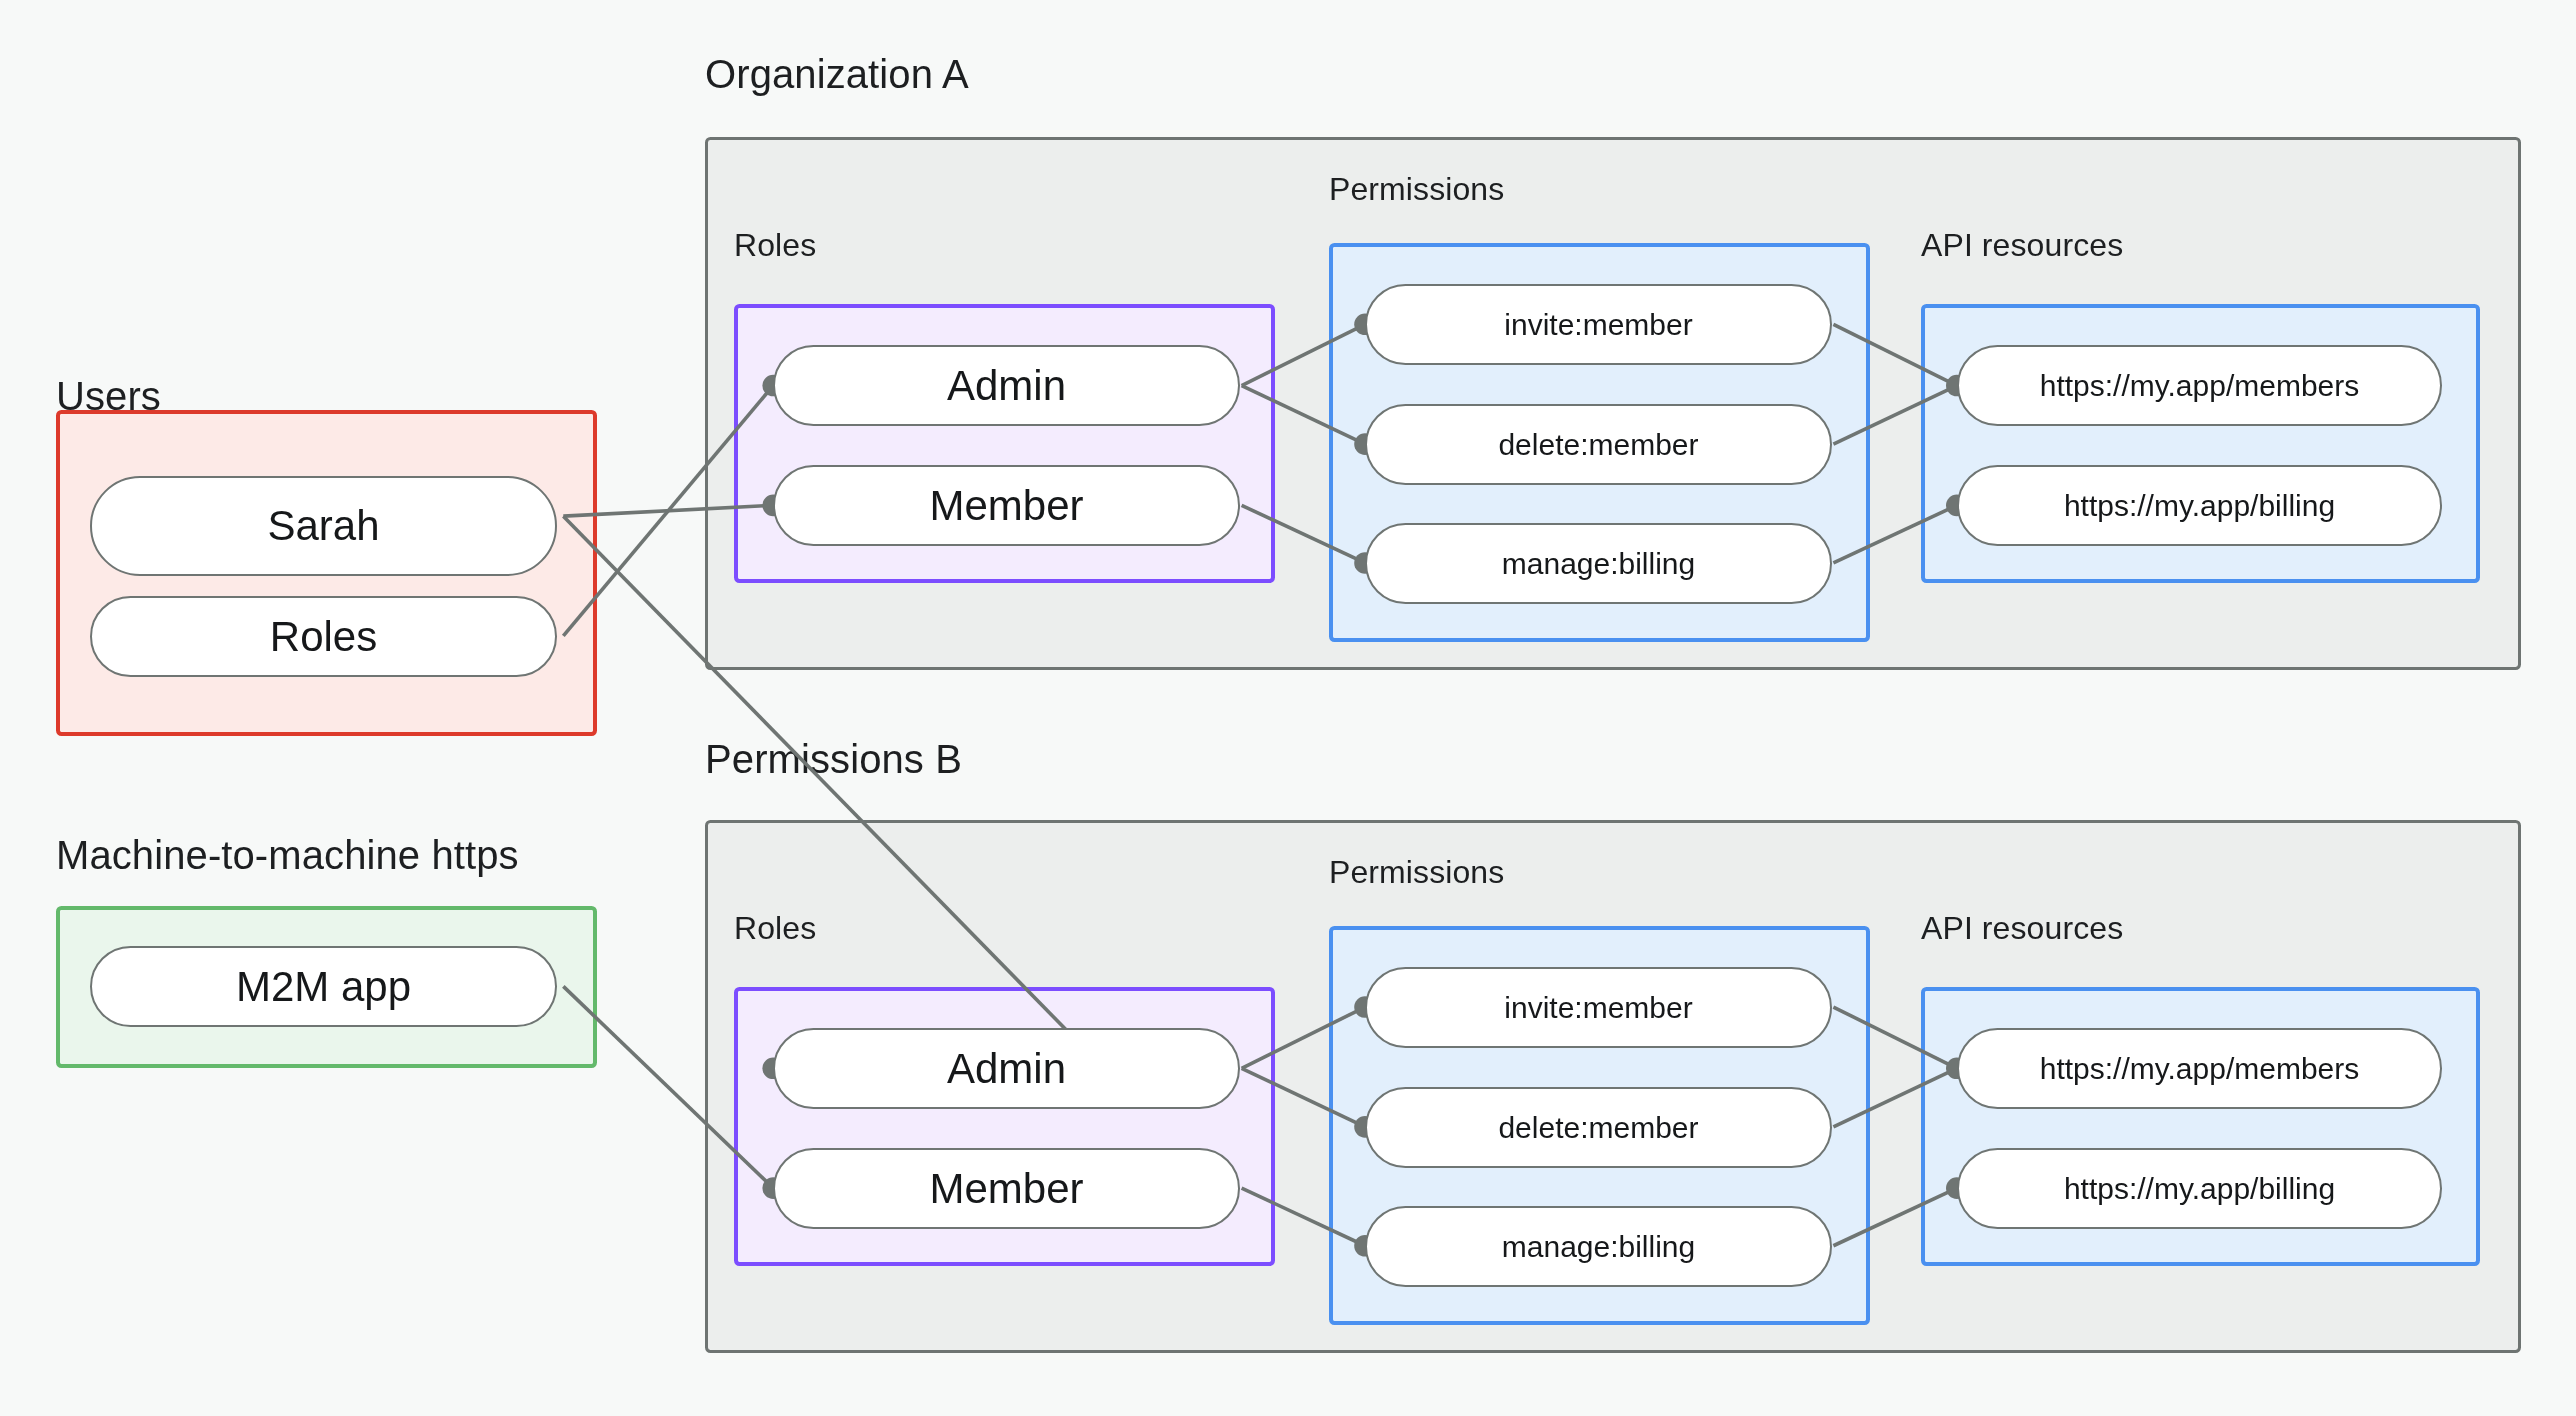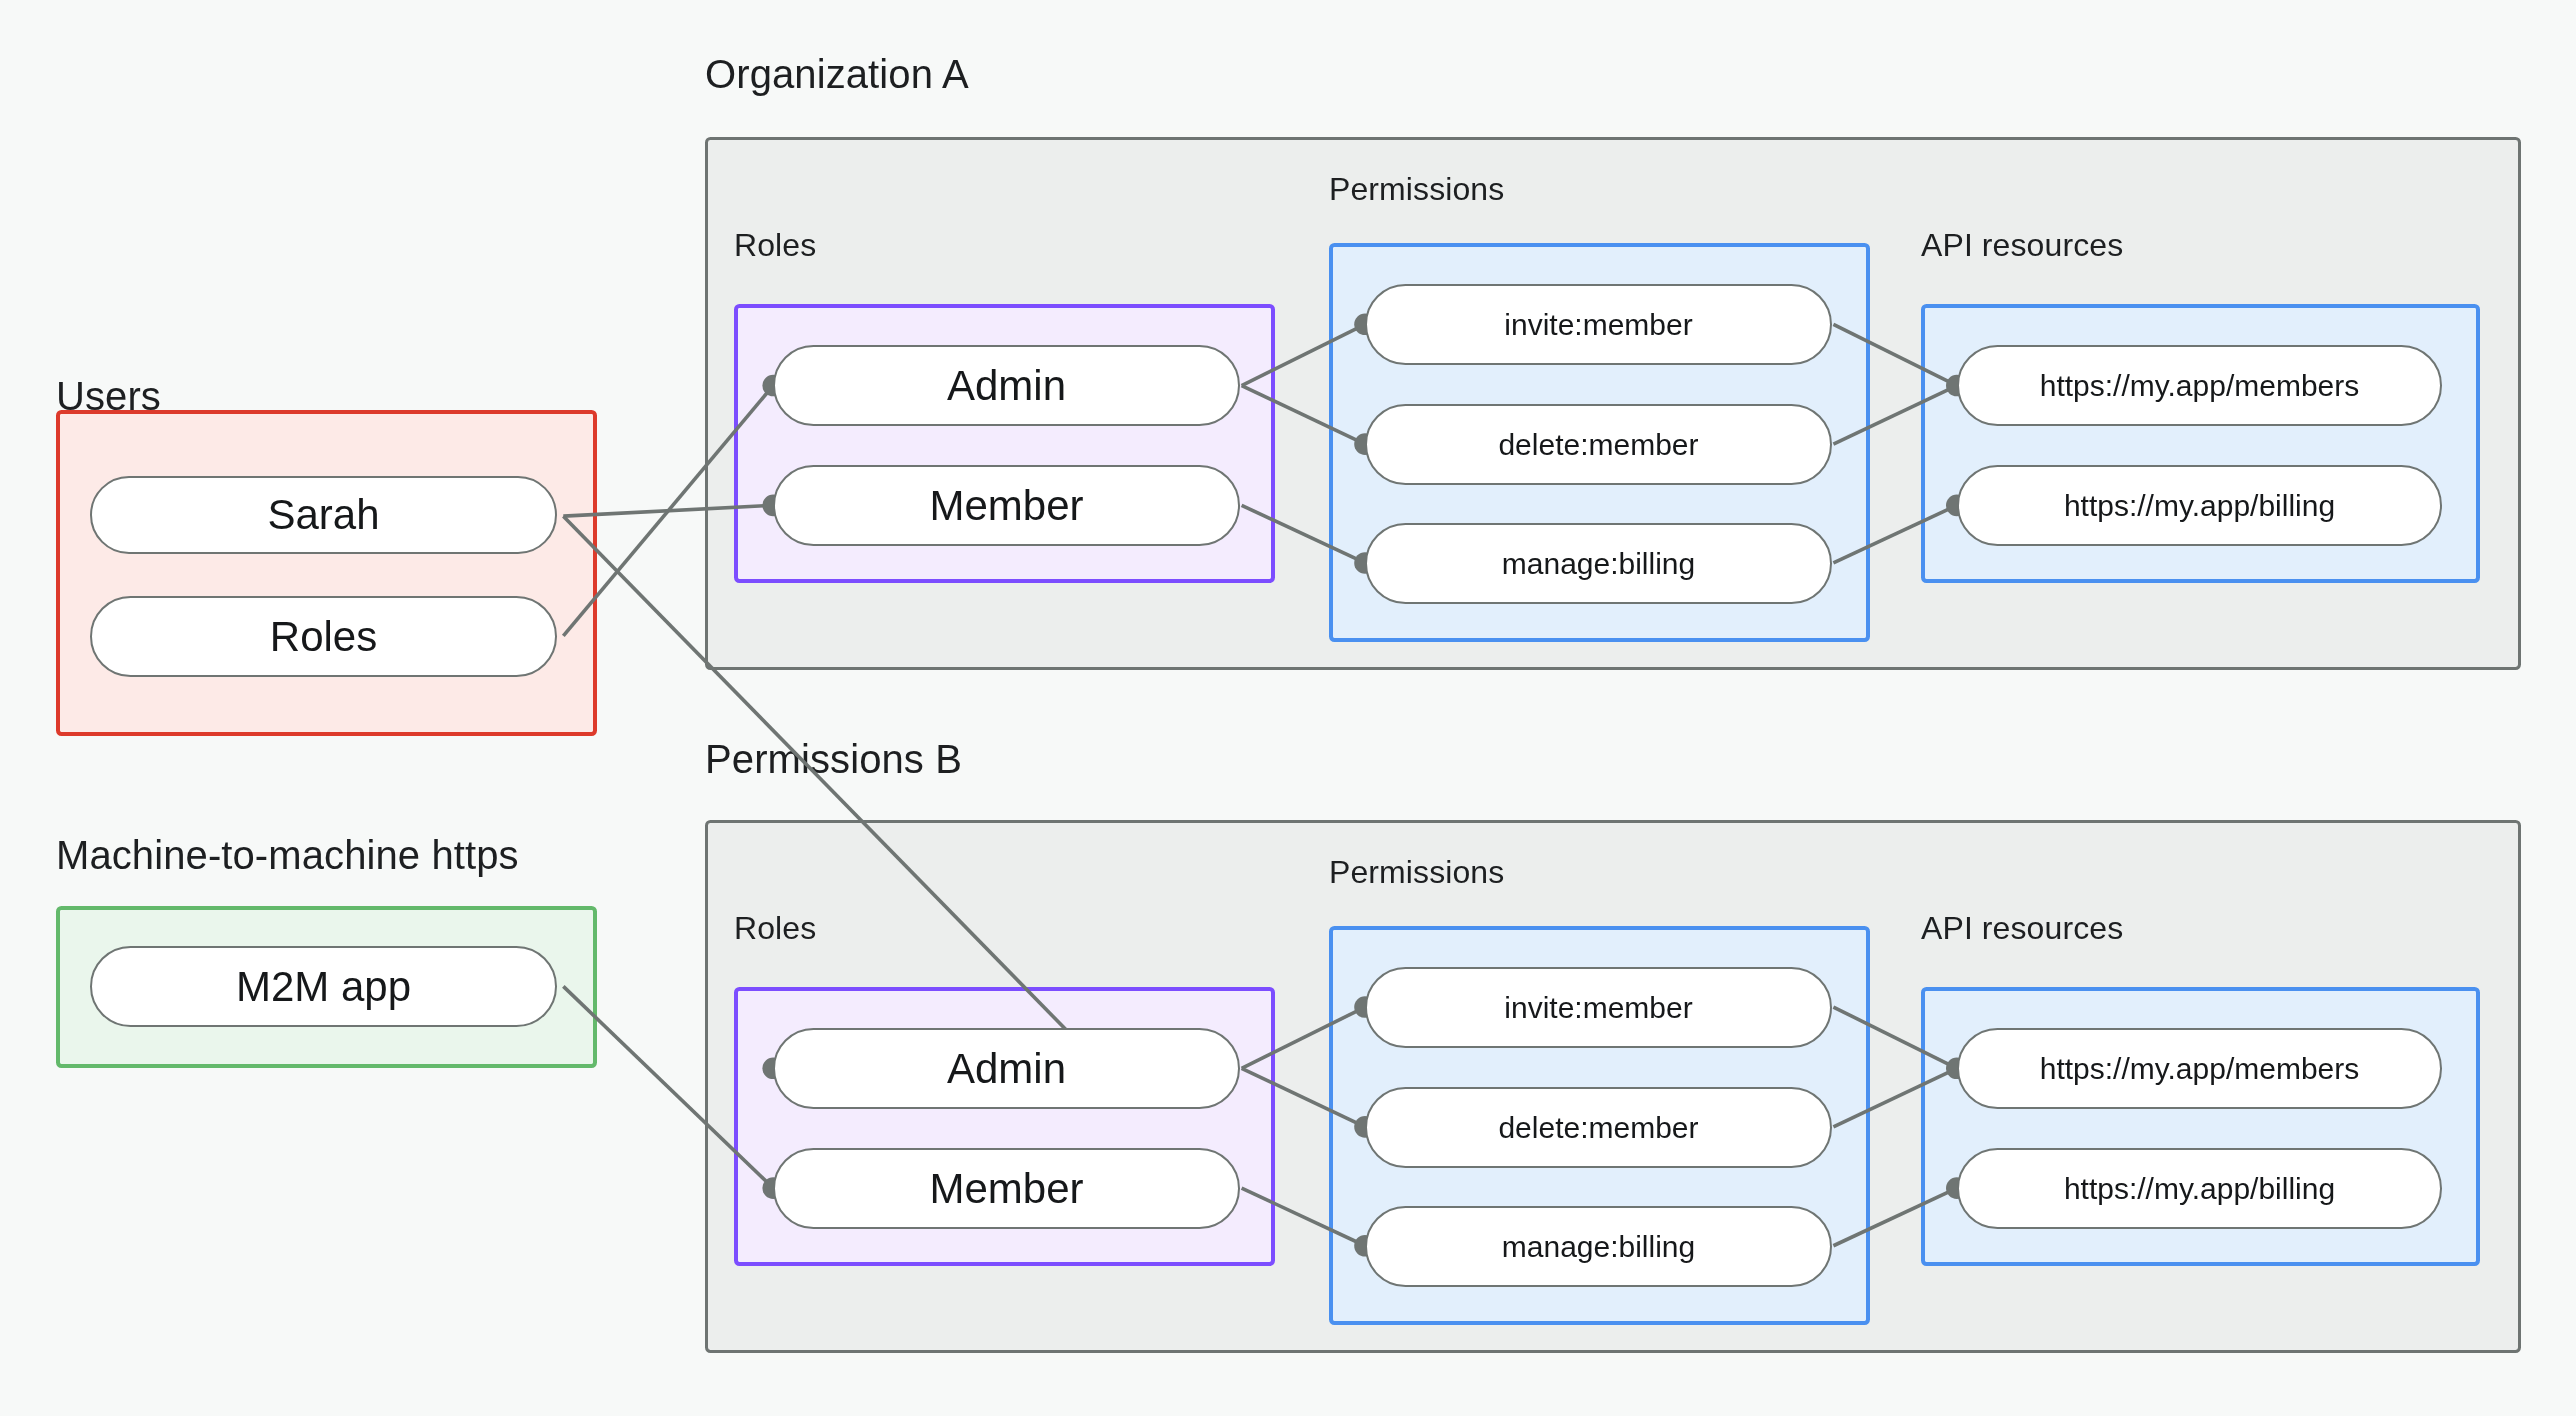--- a/index.html
+++ b/index.html
@@ -116,21 +116,21 @@
       <circle cx="1515" cy="1383" r="12"></circle>
       <circle cx="2172" cy="1186" r="12"></circle>
       <circle cx="2172" cy="1319" r="12"></circle>
     </g>
   </svg>
 
   <div class="grp-label" style="left:56px;top:338px;margin-top:36px;">Users</div>
 
   <div class="box users" style="left:56px;top:410px;width:541px;height:326px;"></div>
 
-  <div class="pill" style="left:90px;top:476px;width:467px;height:78px;">Sarah</div>
+  <div class="pill" style="left:90px;top:476px;width:467px;height:100px;">Sarah</div>
 
   <div class="pill" style="left:90px;top:596px;width:467px;height:81px;">Roles</div>
 
   <div class="grp-label" style="left:56px;top:833px;">Machine-to-machine https</div>
 
   <div class="box m2m" style="left:56px;top:906px;width:541px;height:162px;"></div>
 
   <div class="pill" style="left:90px;top:946px;width:467px;height:81px;">M2M app</div>
 
   <div class="grp-label" style="left:705px;top:52px;">Organization A</div>

